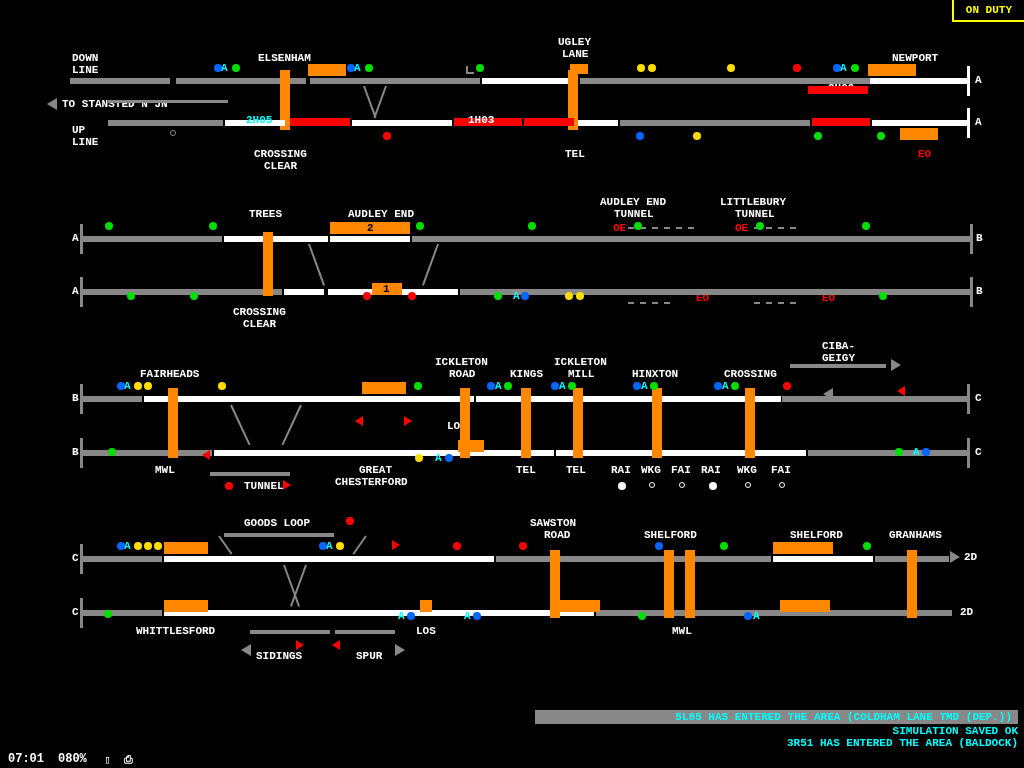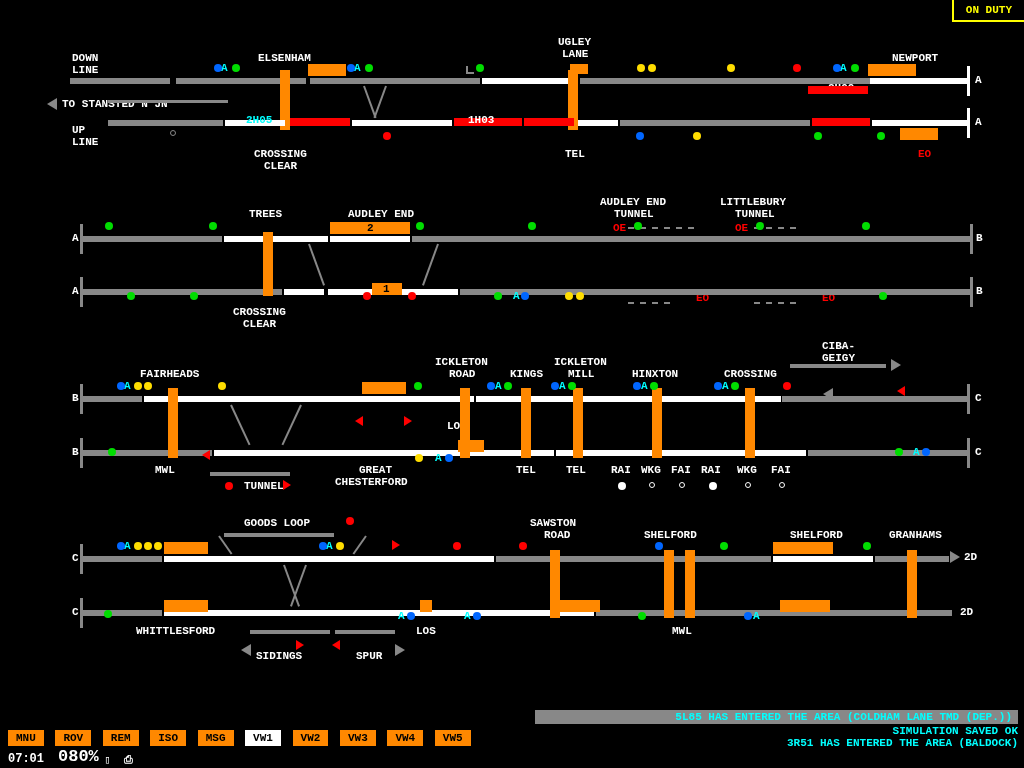--- a/index.html
+++ b/index.html
@@ -28,21 +28,21 @@
 .arrow-l{position:absolute;width:0;height:0;border-top:6px solid transparent;border-bottom:6px solid transparent;border-right:10px solid #888}
 .arrow-r{position:absolute;width:0;height:0;border-top:6px solid transparent;border-bottom:6px solid transparent;border-left:10px solid #888}
 .dash{position:absolute;height:2px;background:#888}
 .diag{position:absolute;width:2px;background:#888;transform-origin:top}
 .footer{position:absolute;bottom:0;left:0;width:1024px;height:44px}
 .btn{display:inline-block;background:#f80;color:#000;padding:2px 8px;margin:0 5px 2px 0;font-size:11px;font-weight:bold;cursor:pointer}
 .btn-act{background:#fff}
 .msgarea{position:absolute;right:0;bottom:0;width:495px;height:60px;text-align:right;padding:2px 6px}
 .msgtop{background:#888;padding:1px 6px;margin-bottom:1px}
 .clock{position:absolute;left:8px;bottom:2px;color:#fff;font-size:12px}
-.pct{position:absolute;left:58px;bottom:2px;color:#fff;font-size:17px}
+.pct{position:absolute;left:58px;bottom:2px;color:#fff;font-size:12px}
 .ico{position:absolute;bottom:2px;color:#fff;font-size:11px}
 </style>
 </head>
 <body>
 
 <div class="duty">ON DUTY</div>
 
 <div class="label" style="left:72px;top:52px">DOWN</div>
 <div class="label" style="left:72px;top:64px">LINE</div>
 <div class="label" style="left:72px;top:124px">UP</div>
@@ -369,32 +369,20 @@
 <div class="dot d-green" style="left:638px;top:612px"></div>
 <div class="dot d-blue" style="left:744px;top:612px"></div>
 <span class="label label-cyan" style="left:753px;top:610px">A</span>
 
 <div class="diag" style="left:218px;top:536px;height:22px;transform:rotate(-35deg)"></div>
 <div class="diag" style="left:365px;top:536px;height:22px;transform:rotate(35deg)"></div>
 <div class="diag" style="left:283px;top:565px;height:44px;transform:rotate(-20deg)"></div>
 <div class="diag" style="left:305px;top:565px;height:44px;transform:rotate(20deg)"></div>
 
 <div class="footer">
-<div style="position:absolute;left:8px;bottom:20px">
-<span class="btn">MNU</span>
-<span class="btn">ROV</span>
-<span class="btn">REM</span>
-<span class="btn">ISO</span>
-<span class="btn">MSG</span>
-<span class="btn btn-act">VW1</span>
-<span class="btn">VW2</span>
-<span class="btn">VW3</span>
-<span class="btn">VW4</span>
-<span class="btn">VW5</span>
-</div>
 <div class="clock">07:01</div>
 <div class="pct">080%</div>
 <span class="ico" style="left:104px">▯</span>
 <span class="ico" style="left:124px">⎙</span>
 </div>
 
 <div class="msgarea">
 <div class="msgtop"><span style="color:#0ff">5L85 HAS ENTERED THE AREA (COLDHAM LANE TMD (DEP.))</span></div>
 <div style="color:#0ff">SIMULATION SAVED OK</div>
 <div style="color:#0ff">3R51 HAS ENTERED THE AREA (BALDOCK)</div>

